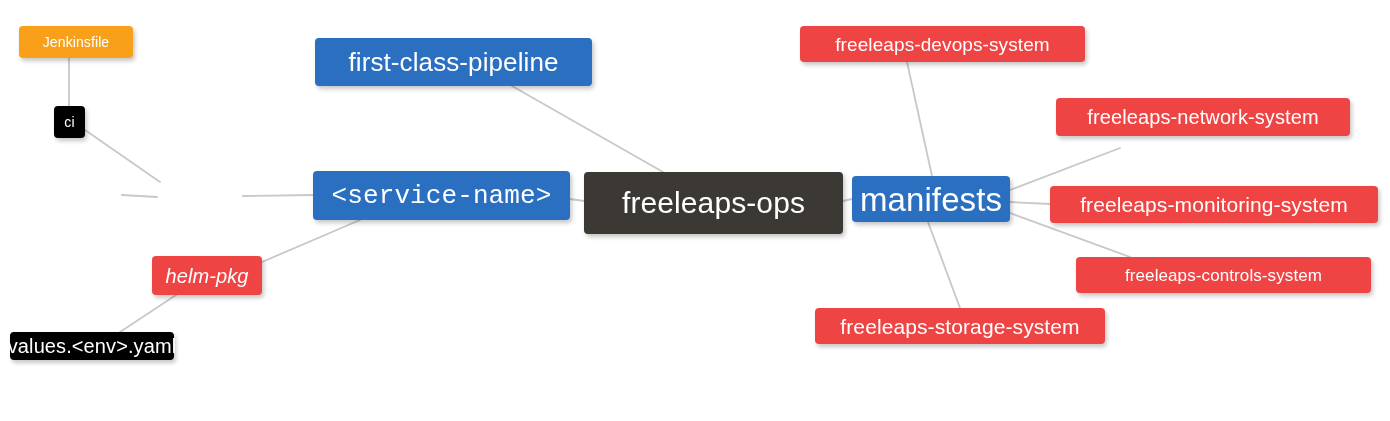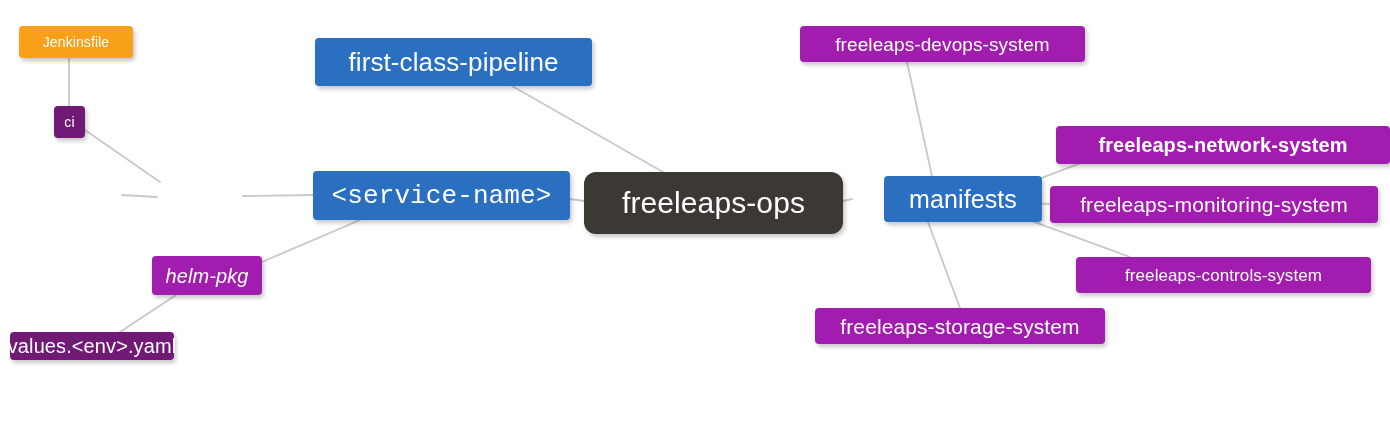--- a/index.html
+++ b/index.html
@@ -32,24 +32,24 @@
     border-radius: 4px;
     color: #ffffff;
     white-space: nowrap;
     line-height: 1;
     letter-spacing: 0.1px;
     box-shadow: 2px 3px 4px rgba(0,0,0,0.22);
     z-index: 2;
     padding: 0 9px;
   }
   .c-orange { background: #f9a01b; }
-  .c-red    { background: #701a75; }
-  .c-green  { background: #a21caf; }
+  .c-red    { background: #000000; }
+  .c-green  { background: #ef4444; }
   .c-blue   { background: #2a6fc0; }
-  .c-dark   { background: #3c3834; border-radius: 12px; }
+  .c-dark   { background: #3c3834; }
 </style>
 </head>
 <body>
 
 <div id="stage">
 
   <svg id="edge-layer" viewBox="0 0 1390 421" width="1390" height="421" xmlns="http://www.w3.org/2000/svg">
       <line x1="69" y1="58" x2="69" y2="106" stroke="#c8c8c8" stroke-width="1.8" stroke-linecap="round"></line>
       <line x1="85" y1="130" x2="160" y2="182" stroke="#c8c8c8" stroke-width="1.8" stroke-linecap="round"></line>
       <line x1="122" y1="195" x2="157" y2="197" stroke="#c8c8c8" stroke-width="1.8" stroke-linecap="round"></line>
@@ -75,25 +75,25 @@
   <div class="node c-green" style="left: 152px; top: 256px; width: 110px; height: 39px; font-size: 20px; font-style: italic;">helm-pkg</div>
 
   <div class="node c-red" style="left: 10px; top: 332px; width: 164px; height: 28px; font-size: 20px;">values.&lt;env&gt;.yaml</div>
 
   <div class="node c-blue" style="left: 315px; top: 38px; width: 277px; height: 48px; font-size: 26px;">first-class-pipeline</div>
 
   <div class="node c-blue" style="left: 313px; top: 171px; width: 257px; height: 49px; font-size: 26px; font-family: Liberation Mono, monospace;">&lt;service-name&gt;</div>
 
   <div class="node c-dark" style="left: 584px; top: 172px; width: 259px; height: 62px; font-size: 30px;">freeleaps-ops</div>
 
-  <div class="node c-blue" style="left: 884px; top: 176px; width: 158px; height: 46px; font-size: 25px;">manifests</div>
+  <div class="node c-blue" style="left: 852px; top: 176px; width: 158px; height: 46px; font-size: 33px;">manifests</div>
 
   <div class="node c-green" style="left: 800px; top: 26px; width: 285px; height: 36px; font-size: 19px;">freeleaps-devops-system</div>
 
-  <div class="node c-green" style="left: 1056px; top: 126px; width: 334px; height: 38px; font-size: 20px; font-weight: bold;">freeleaps-network-system</div>
+  <div class="node c-green" style="left: 1056px; top: 98px; width: 294px; height: 38px; font-size: 20px;">freeleaps-network-system</div>
 
   <div class="node c-green" style="left: 1050px; top: 186px; width: 328px; height: 37px; font-size: 21px;">freeleaps-monitoring-system</div>
 
   <div class="node c-green" style="left: 1076px; top: 257px; width: 295px; height: 36px; font-size: 17px;">freeleaps-controls-system</div>
 
   <div class="node c-green" style="left: 815px; top: 308px; width: 290px; height: 36px; font-size: 21px;">freeleaps-storage-system</div>
 
 </div>
 
 </body></html>

